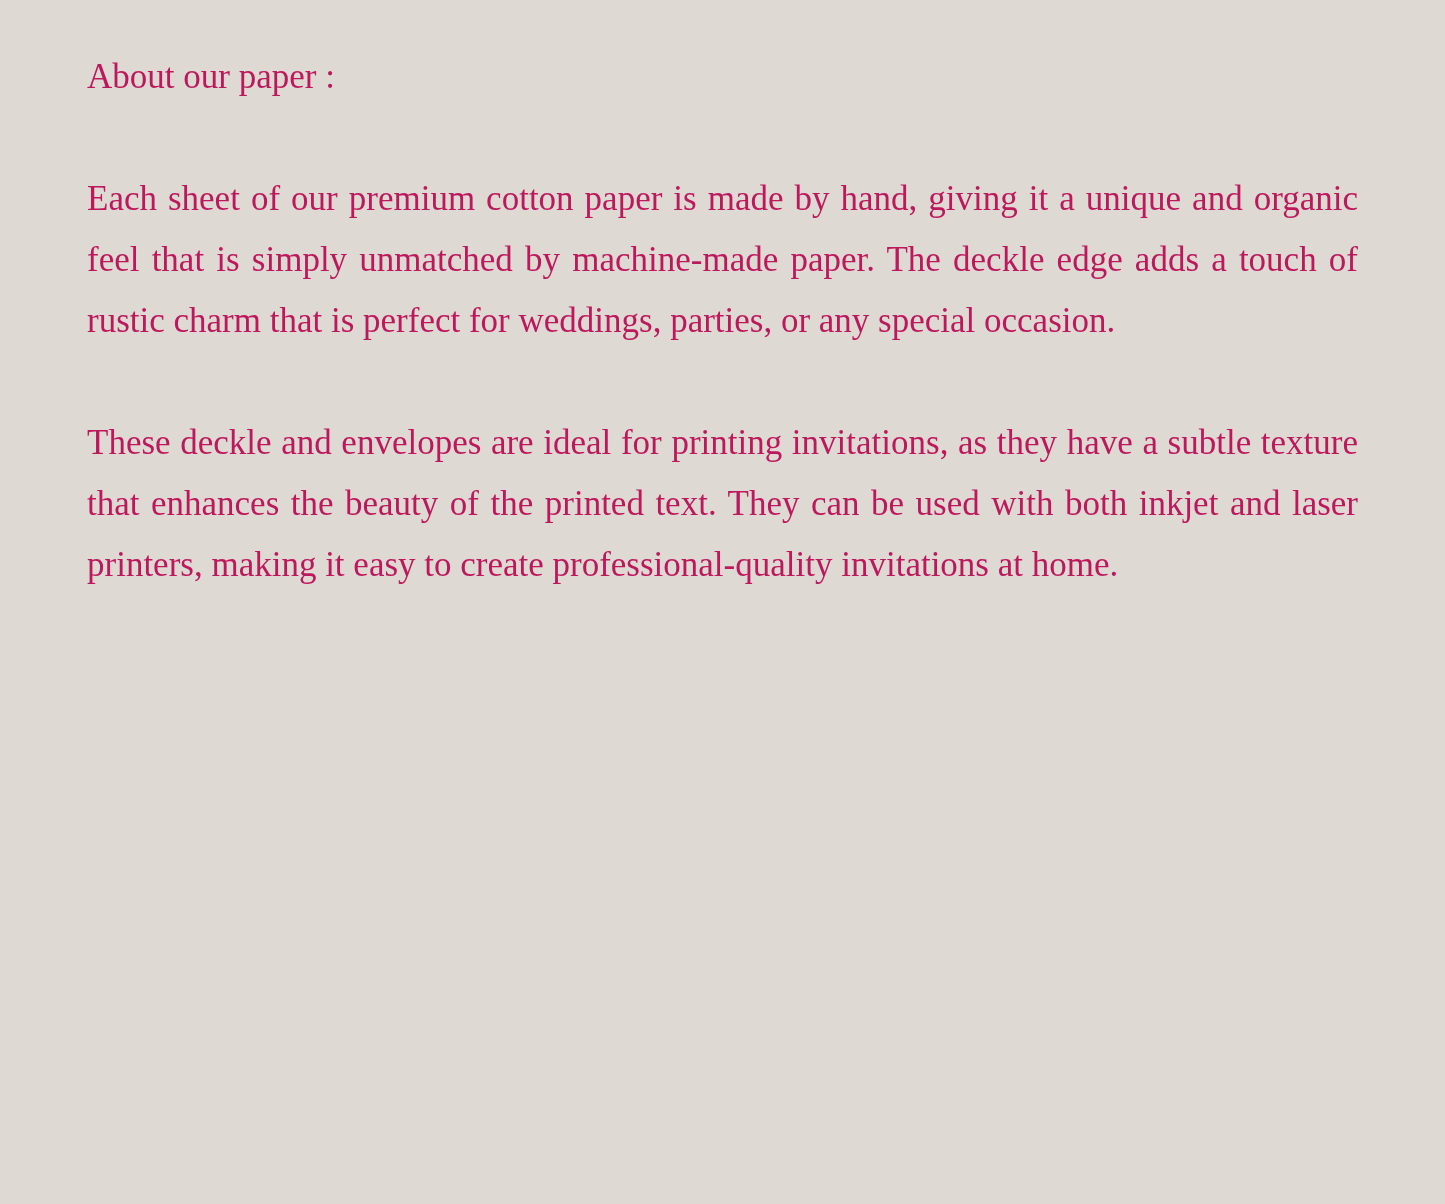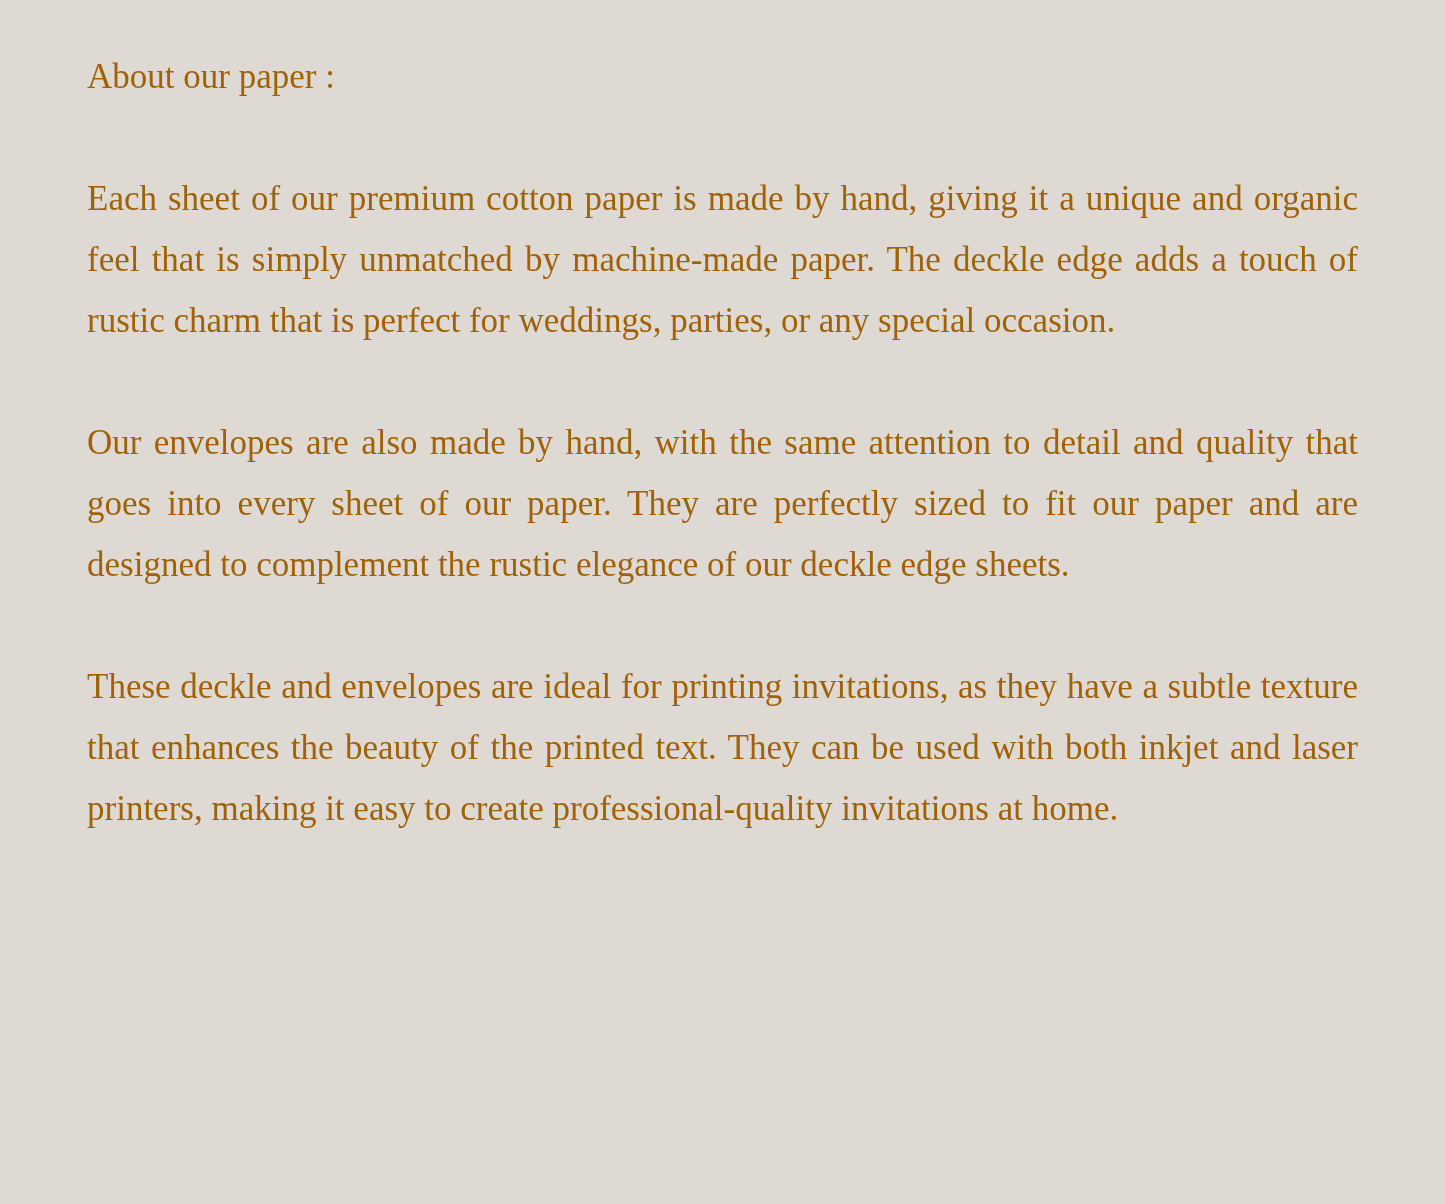--- a/index.html
+++ b/index.html
@@ -7,21 +7,21 @@
       padding: 0;
       background: #dedad3;
     }
     .page {
       box-sizing: border-box;
       width: 1445px;
       height: 1204px;
       background: #dedad3;
       padding: 46px 87px 0 87px;
       font-family: "Liberation Serif", "DejaVu Serif", serif;
-      color: #a16207;
+      color: #be185d;
       overflow: hidden;
     }
     .heading {
       font-size: 35px;
       line-height: 61px;
       margin: 0 0 61px 0;
       text-align: left;
     }
     .para {
       font-size: 35px;
@@ -32,16 +32,15 @@
     }
   </style>
 </head>
 <body>
 
 <div class="page">
   <p class="heading">About our paper :</p>
 
   <p class="para">Each sheet of our premium cotton paper is made by hand, giving it a unique and organic feel that is simply unmatched by machine-made paper. The deckle edge adds a touch of rustic charm that is perfect for weddings, parties, or any special occasion.</p>
 
-  <p class="para">Our envelopes are also made by hand, with the same attention to detail and quality that goes into every sheet of our paper. They are perfectly sized to fit our paper and are designed to complement the rustic elegance of our deckle edge sheets.</p>
 
   <p class="para">These deckle and envelopes are ideal for printing invitations, as they have a subtle texture that enhances the beauty of the printed text. They can be used with both inkjet and laser printers, making it easy to create professional-quality invitations at home.</p>
 </div>
 
 </body></html>

